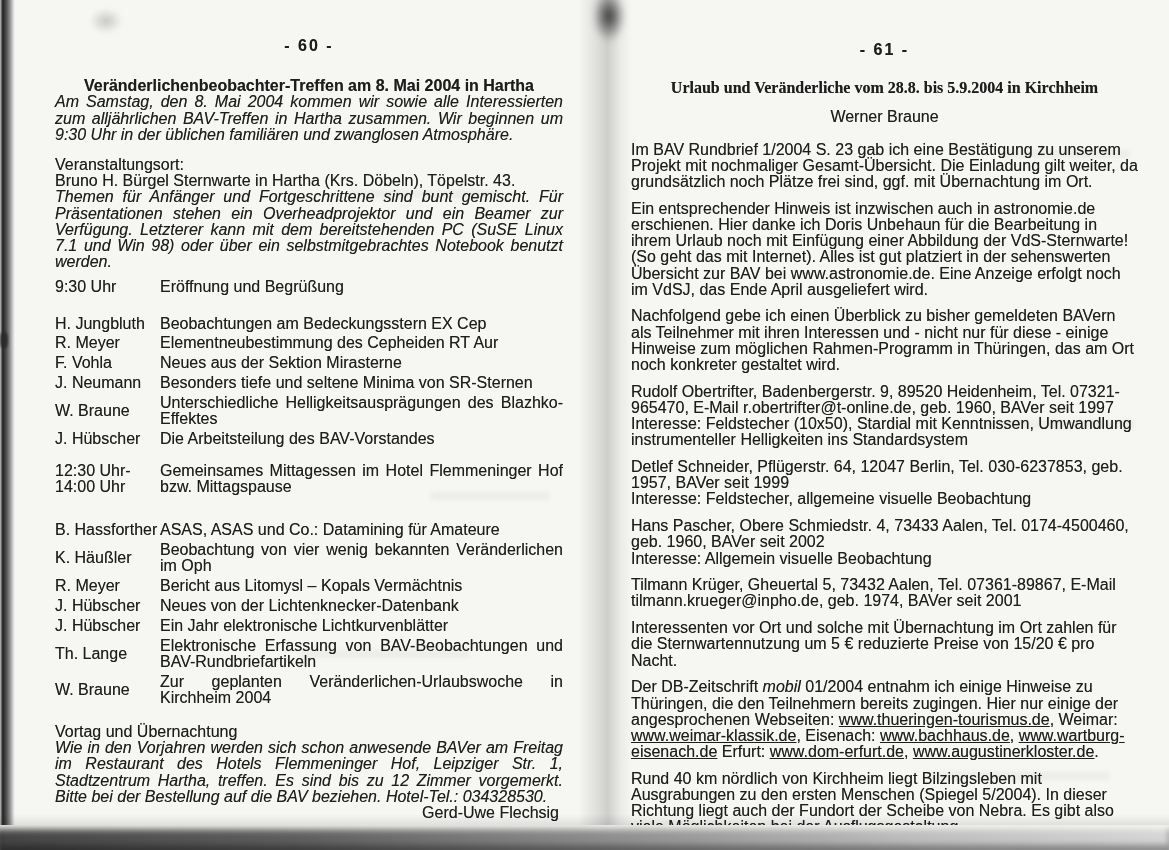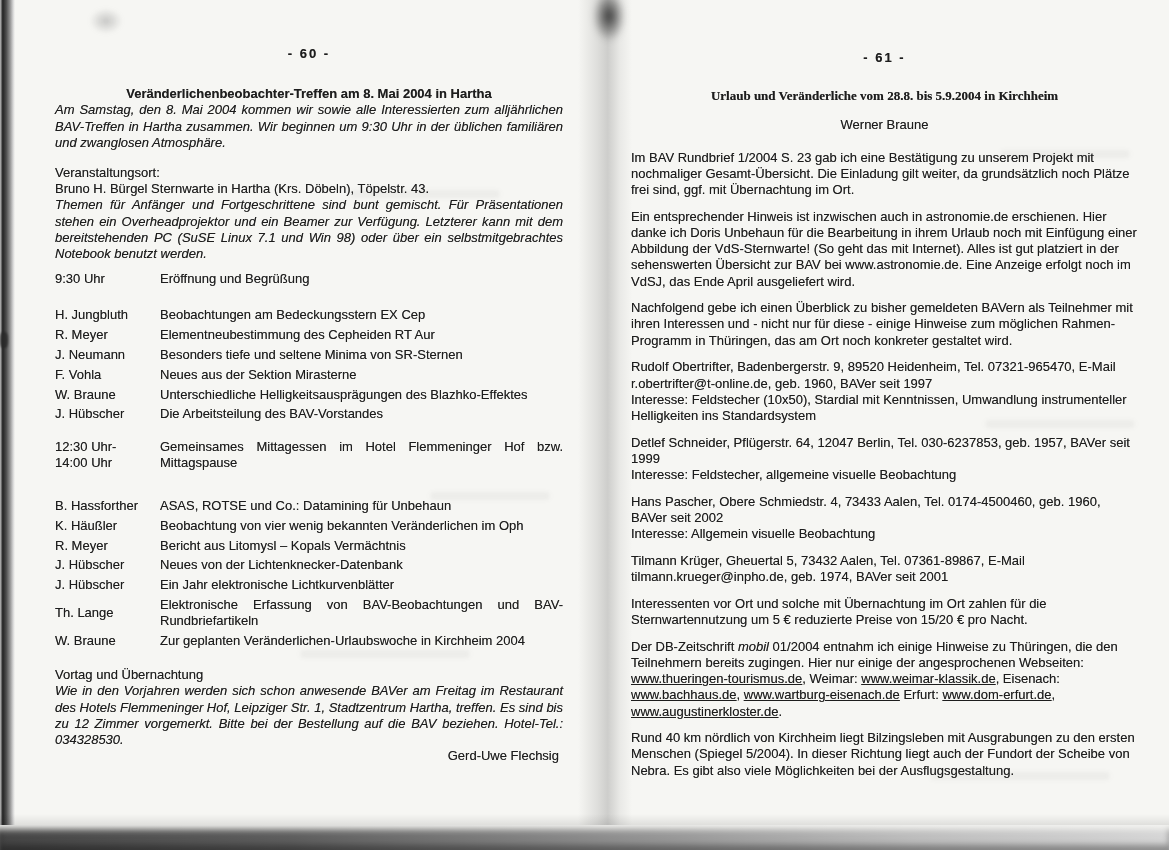--- a/index.html
+++ b/index.html
@@ -19,22 +19,22 @@
   .band-bottom{position:absolute;left:0;bottom:0;width:100%;height:25px;
     background:linear-gradient(to right,#454545 0%,#5e5e5e 25%,#8e8e8e 52%,#bdbdbd 78%,#d6d6d6 100%);
     box-shadow:inset 0 9px 7px -5px #f6f6f3, inset 0 -5px 6px rgba(0,0,0,.35);}
   .smudge{position:absolute;left:84px;top:4px;width:44px;height:34px;
     background:radial-gradient(closest-side,rgba(110,110,110,.35),rgba(110,110,110,0) 75%);filter:blur(2px);}
   .ghost{position:absolute;height:8px;background:rgba(60,60,60,.05);filter:blur(2px);border-radius:4px;}
   .g1{left:350px;top:190px;width:150px;} .g2{left:430px;top:492px;width:120px;}
   .g3{left:1000px;top:150px;width:130px;} .g4{left:985px;top:420px;width:150px;}
   .g5{left:930px;top:772px;width:180px;} .g6{left:300px;top:650px;width:170px;}
   
-  .page{position:absolute;color:#1d1d1d;font-size:13px;line-height:16.2px;
-    text-shadow:0 0 .4px rgba(0,0,0,.5);margin-top:8px;}
+  .page{position:absolute;color:#1d1d1d;font-size:16px;line-height:16.2px;
+    text-shadow:0 0 .4px rgba(0,0,0,.5);}
   .page p{margin:0;}
   .page-left{left:55px;top:38px;width:508px;}
   .page-right{left:631px;top:42px;width:507px;}
   .pageno{text-align:center;font-weight:bold;letter-spacing:2px;}
   .title{font-weight:bold;text-align:center;margin-top:24px;}
   .page-right .title{margin-top:22px;font-family:Liberation Serif, serif;}
   .author{text-align:center;margin-top:13px;}
   .just{text-align:justify;font-style:italic;}
   .intro{margin-top:15px;}
   .venue{margin-top:14px;}
@@ -84,47 +84,47 @@
     <div class="talks talks-m" id="talks-morning">
         <div class="row">
           <div class="c1">H. Jungbluth</div>
           <div class="c2">Beobachtungen am Bedeckungsstern EX Cep</div>
         </div>
         <div class="row">
           <div class="c1">R. Meyer</div>
           <div class="c2">Elementneubestimmung des Cepheiden RT Aur</div>
         </div>
         <div class="row">
+          <div class="c1">F. Vohla</div>
+          <div class="c2">Neues aus der Sektion Mirasterne</div>
+        </div>
+        <div class="row">
           <div class="c1">J. Neumann</div>
           <div class="c2">Besonders tiefe und seltene Minima von SR-Sternen</div>
-        </div>
-        <div class="row">
-          <div class="c1">F. Vohla</div>
-          <div class="c2">Neues aus der Sektion Mirasterne</div>
         </div>
         <div class="row">
           <div class="c1">W. Braune</div>
           <div class="c2">Unterschiedliche Helligkeitsausprägungen des Blazhko-Effektes</div>
         </div>
         <div class="row">
           <div class="c1">J. Hübscher</div>
           <div class="c2">Die Arbeitsteilung des BAV-Vorstandes</div>
         </div>
       </div>
     <div class="row lunch">
       <div class="c1">
         <div>12:30 Uhr-</div>
         <div>14:00 Uhr</div>
       </div>
       <div class="c2">Gemeinsames Mittagessen im Hotel Flemmeninger Hof bzw. Mittagspause</div>
     </div>
     <div class="talks talks-a" id="talks-afternoon">
         <div class="row">
           <div class="c1">B. Hassforther</div>
-          <div class="c2">ASAS, ROTSE und Co.: Datamining für Unbehaun</div>
+          <div class="c2">ASAS, ASAS und Co.: Datamining für Amateure</div>
         </div>
         <div class="row">
           <div class="c1">K. Häußler</div>
           <div class="c2">Beobachtung von vier wenig bekannten Veränderlichen im Oph</div>
         </div>
         <div class="row">
           <div class="c1">R. Meyer</div>
           <div class="c2">Bericht aus Litomysl – Kopals Vermächtnis</div>
         </div>
         <div class="row">

